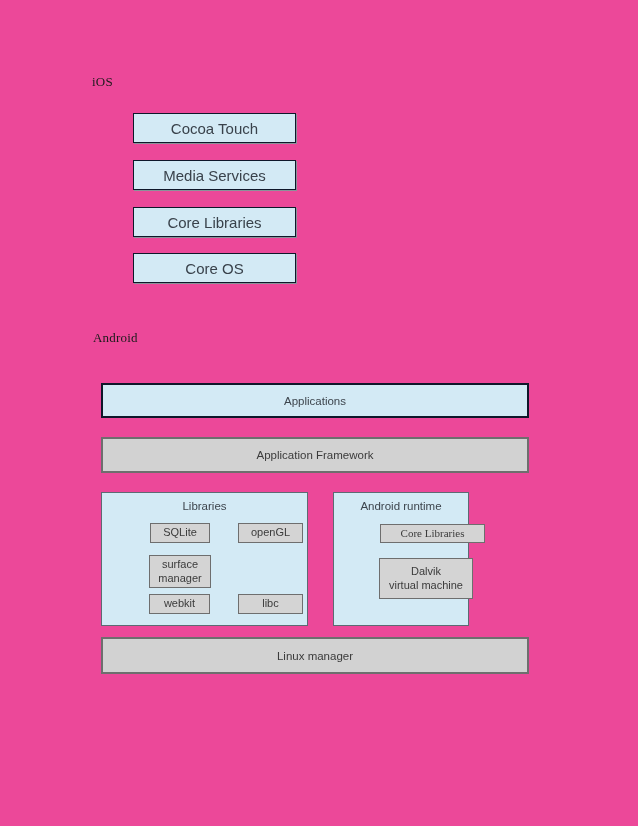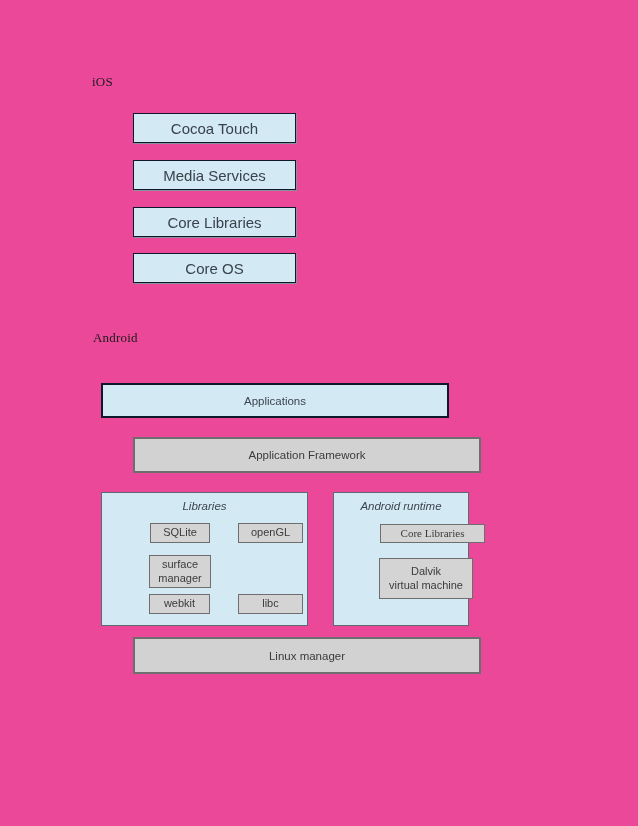--- a/index.html
+++ b/index.html
@@ -25,52 +25,51 @@
   }
   .box {
     position: absolute;
     display: flex;
     align-items: center;
     justify-content: center;
     box-sizing: border-box;
     text-align: center;
   }
   .blue  { background: #d3eaf5; border: 2px solid #0f172a; }
-  .gray  { background: #d2d2d2; border: 1px solid #6e6e6e; margin-left: 32px; }
+  .gray  { background: #d2d2d2; border: 1px solid #6e6e6e; }
   .ios-layer {
     left: 133px;
     width: 163px;
     height: 30px;
     font-size: 15px;
     color: #39424b;
     border-width: 1px;
     box-shadow: 1px 1px 0 #8a9299;
   }
   .big-bar {
     left: 101px;
-    width: 348px;
+    width: 428px;
     font-size: 11.5px;
     color: #3d454d;
   }
   .big-gray { border-width: 2px; color: #3b3b3b; }
   .container-box {
     position: absolute;
     box-sizing: border-box;
     background: #d3eaf5;
     border: 1px solid #5d6a73;
   }
   .container-title {
     position: absolute;
     top: 7px;
     left: 0;
     right: 0;
     text-align: center;
     font-size: 11.5px;
     color: #3d454d;
-    font-style: italic;
   }
   .sub-box {
     position: absolute;
     display: flex;
     align-items: center;
     justify-content: center;
     box-sizing: border-box;
     background: #d4d4d4;
     border: 1px solid #6e6e6e;
     font-size: 11px;

